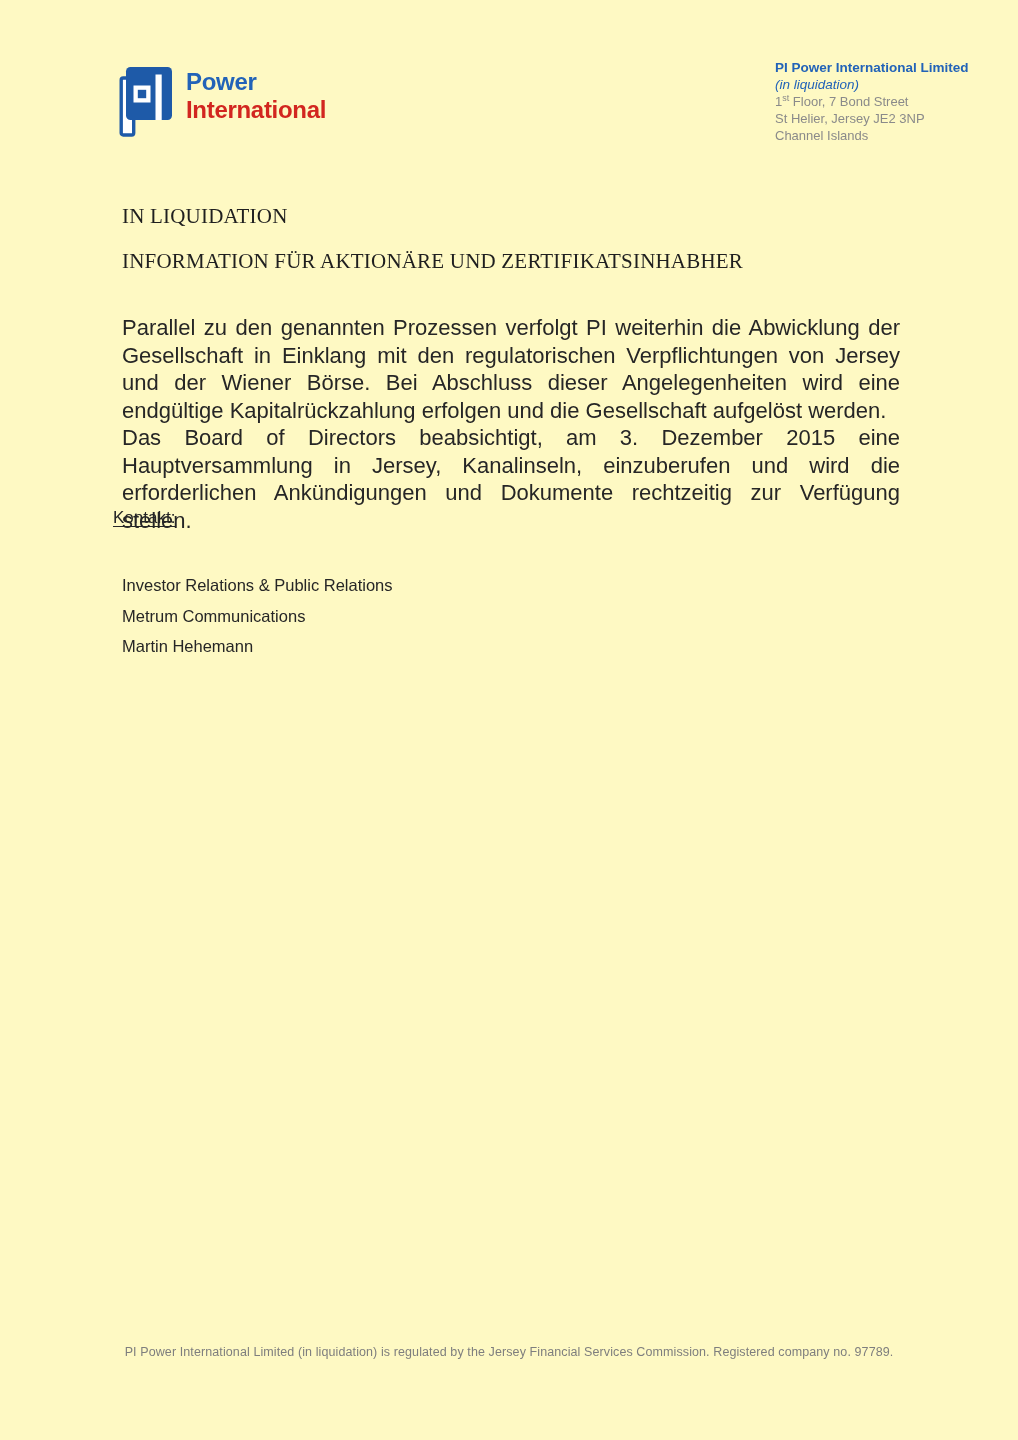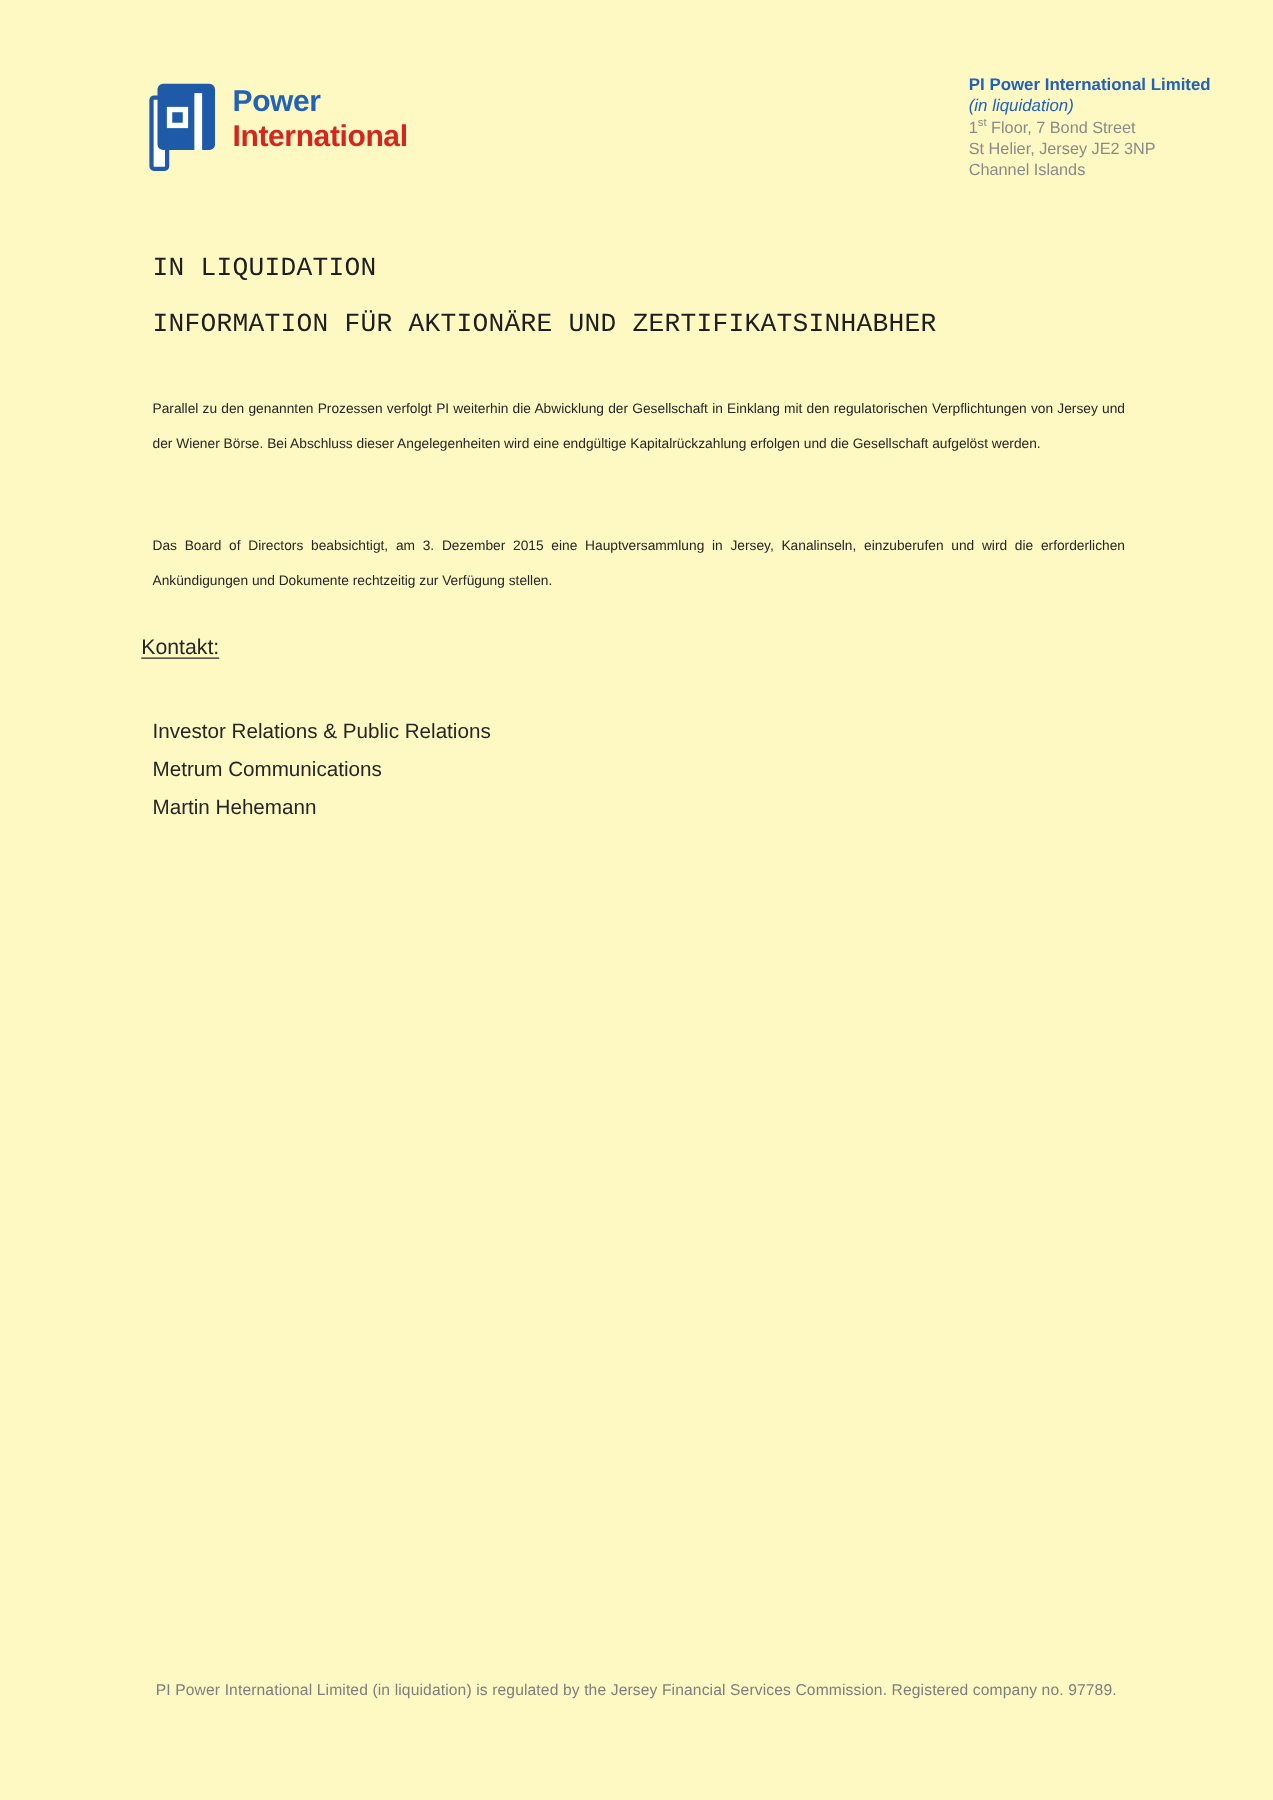--- a/index.html
+++ b/index.html
@@ -20,27 +20,27 @@
   .logo-line2{color:#d2261f;}
 
   
   .letterhead{position:absolute;left:748px;top:59px;font-size:13px;line-height:17px;color:#8a8a8a;margin-left:27px;}
   .lh-company{color:#2263b8;font-weight:bold;font-size:13.5px;}
   .lh-status{color:#2263b8;font-weight:normal;font-style:italic;font-size:13.5px;}
   .letterhead sup{font-size:9px;line-height:0;}
 
   
   .h-block{position:absolute;left:122px;color:#1f1f1f;
-    font-family:Liberation Mono, monospace;font-size:21px;font-weight:500;letter-spacing:0.2px;}
+    font-family:Liberation Serif, serif;font-size:21px;font-weight:500;letter-spacing:0.2px;}
   .h1{top:204px;}
   .h2{top:249px;}
 
   
   .body-text{position:absolute;left:122px;width:778px;color:#262626;
-    font-size:11px;line-height:27.5px;text-align:justify;}
+    font-size:22px;line-height:27.5px;text-align:justify;}
   .p1{top:314px;}
   .p2{top:424px;}
   .kontakt{position:absolute;left:113px;top:508px;color:#262626;font-size:17px;
     text-decoration:underline;text-underline-offset:3px;}
 
   .contact{position:absolute;left:122px;top:552px;color:#262626;
     font-size:16.5px;line-height:30.5px;margin-top:18px;}
 
   
   .footer{position:absolute;left:0;top:1345px;width:1018px;text-align:center;

